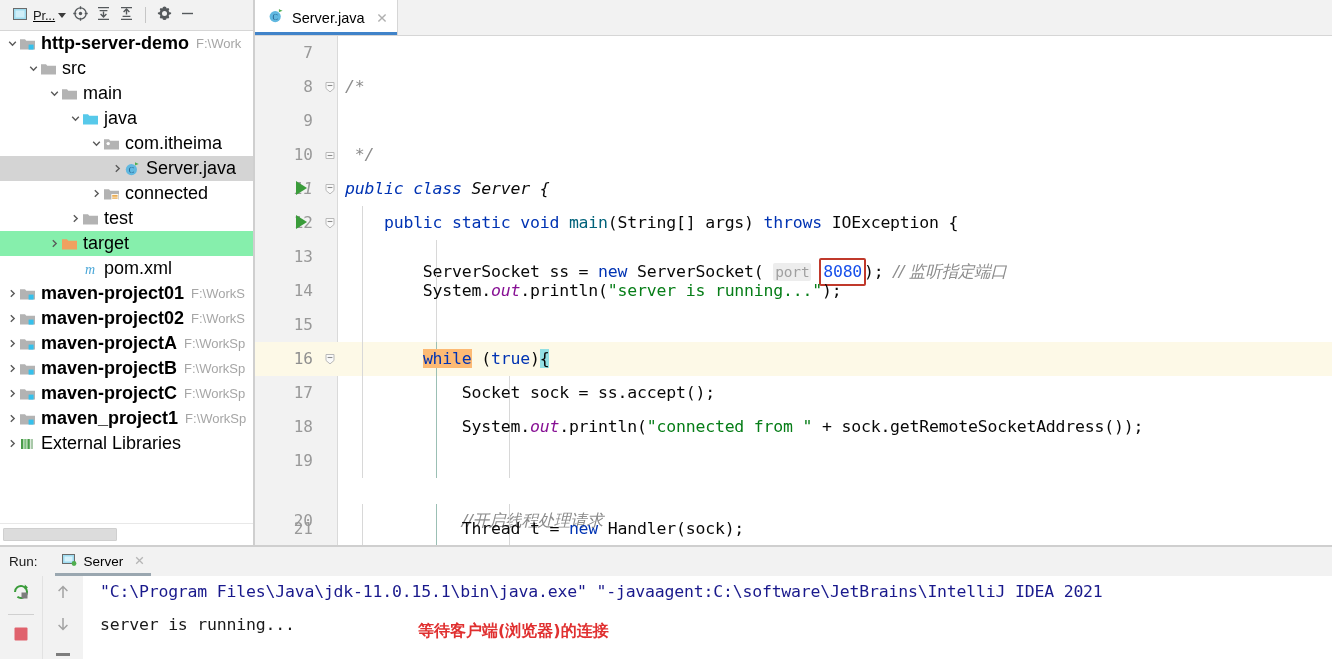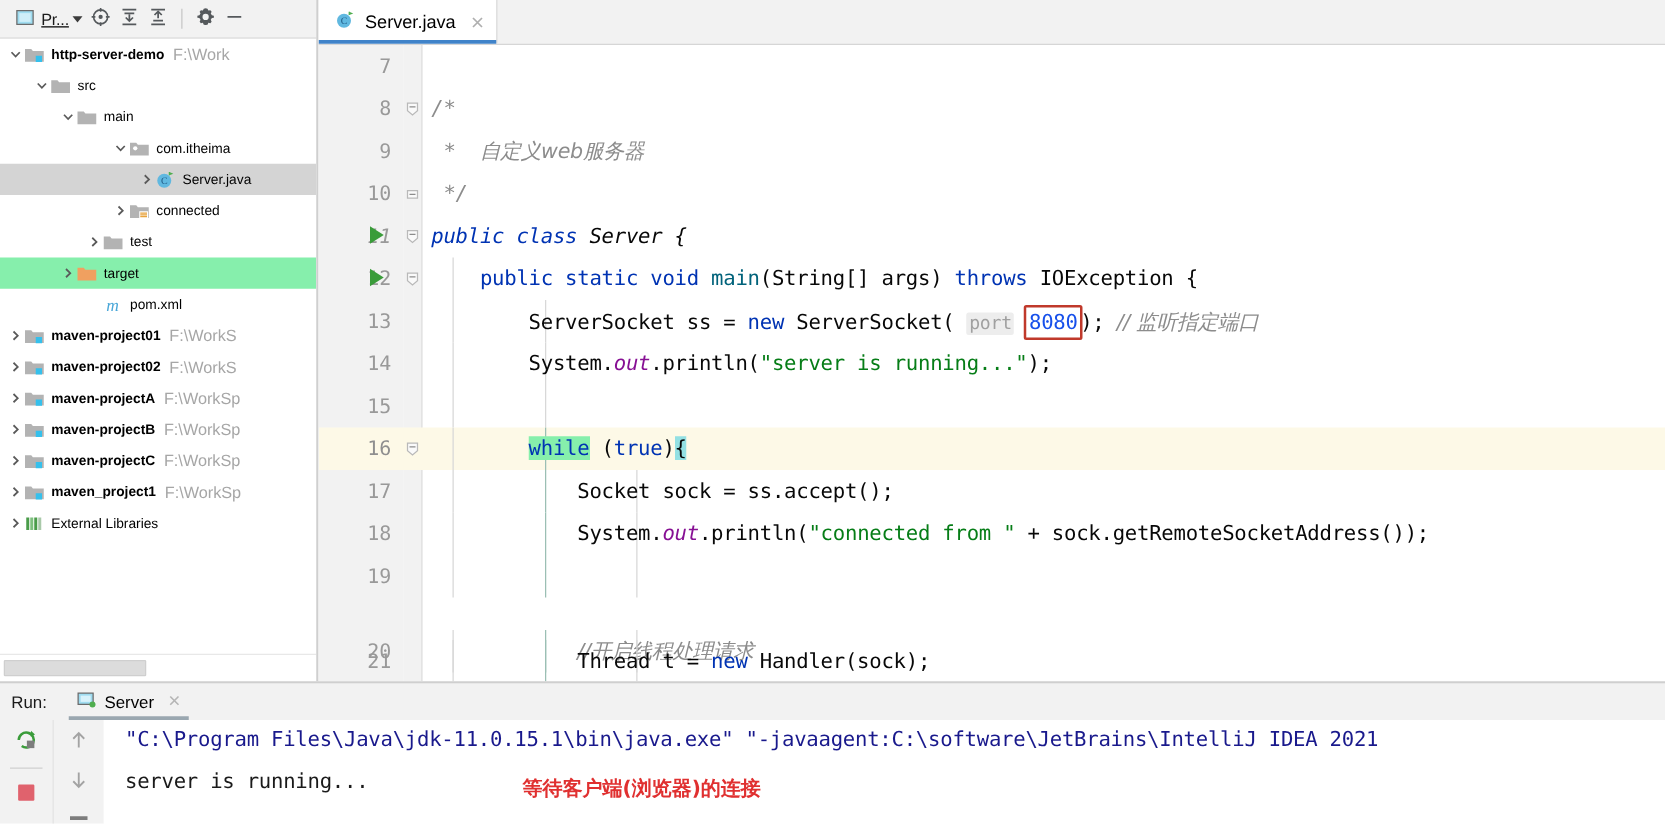--- a/index.html
+++ b/index.html
@@ -29,21 +29,21 @@
   .row{
     position:relative;height:25px;display:flex;align-items:center;
     white-space:nowrap;font-size:13.5px;color:#000;cursor:default;
   }
   .row.sel{background:#d4d4d4;}
   .row.hl{background:#86efac;}
   .arrow{width:13px;height:13px;flex:0 0 13px;display:flex;align-items:center;justify-content:center;}
   .arrow svg{display:block;}
   .spacer{flex:0 0 13px;}
   .node-ico{width:17px;height:16px;flex:0 0 17px;margin-right:5px;display:flex;align-items:center;justify-content:center;}
-  .label{font-size:11px;}
+  .label{font-size:18px;}
   .label.b{font-weight:bold;}
   .path{color:#a6a6a6;font-size:13px;margin-left:7px;font-weight:normal;}
 
   .hscroll-track{position:absolute;left:0;top:523px;width:253px;height:22px;background:#fff;border-top:1px solid #e8e8e8;}
   .hscroll-thumb{position:absolute;left:3px;top:4px;width:112px;height:11px;background:#dcdcdc;border:1px solid #cfcfcf;border-radius:1px;}
   .vsplit{position:absolute;left:253px;top:0;width:2px;height:545px;background:#cfcfcf;}
 
   
   .editor-area{position:absolute;left:255px;top:0;right:0;height:545px;background:#fff;}
   .tabbar{height:35px;background:#f2f2f2;position:relative;border-bottom:1px solid #d6d6d6;}
@@ -78,25 +78,25 @@
   .line.caret .lnum{color:#8f8f8f;}
 
   .kw{color:#0033b3;font-weight:normal;}
   .kw2{color:#0033b3;}
   .str{color:#067d17;}
   .num{color:#1750eb;}
   .cmt{color:#8c8c8c;font-style:italic;}
   .fld{color:#871094;font-style:italic;}
   .mth{color:#00627a;}
   .hint{background:#ededed;color:#a0a0a0;font-size:14.5px;border-radius:2px;padding:1px 2px;}
-  .match{background:#86efac;}
+  .match{background:#fdba74;}
   .brace{background:#93e0e3;}
   .redbox{
     display:inline-block;border:2px solid #c0392b;border-radius:2px;
-    padding:0 2px;margin:4px -2px;line-height:24px;
+    padding:0 2px;margin:18px -2px;line-height:24px;
   }
 
   
   .hsplit{position:absolute;left:0;top:545px;width:1332px;height:2px;background:#cfcfcf;}
   .run-panel{position:absolute;left:0;top:547px;width:1332px;height:112px;background:#fff;}
   .run-head{height:29px;background:#f2f2f2;display:flex;align-items:center;position:relative;}
   .run-label{font-size:13.5px;color:#1a1a1a;margin-left:9px;}
   .run-tab{position:relative;display:flex;align-items:center;height:29px;margin-left:17px;padding:0 6px;}
   .run-tab-underline{position:absolute;left:0;bottom:0;height:3px;width:100%;background:#9aa7b0;}
   .run-tab-name{font-size:13.5px;margin-left:7px;}
@@ -218,20 +218,34 @@
             </svg>
           </span>
           <span class="node-ico">
             <svg width="17" height="16" viewBox="0 0 17 16">
               <path d="M1 3.2h5l1.3 1.6H16v8.6H1z" fill="#b3b3b3"></path>
             </svg>
           </span>
           <span class="label">main</span>
         </div>
         <div class="row">
+          <span style="flex:0 0 69px"></span>
+          <span class="arrow">
+            <svg width="11" height="11" viewBox="0 0 11 11">
+              <path d="M2.2 3.8L5.5 7.2 8.8 3.8" fill="none" stroke="#5a5a5a" stroke-width="1.4"></path>
+            </svg>
+          </span>
+          <span class="node-ico">
+            <svg width="17" height="16" viewBox="0 0 17 16">
+              <path d="M1 3.2h5l1.3 1.6H16v8.6H1z" fill="#57c9ea"></path>
+            </svg>
+          </span>
+          <span class="label">java</span>
+        </div>
+        <div class="row">
           <span style="flex:0 0 90px"></span>
           <span class="arrow">
             <svg width="11" height="11" viewBox="0 0 11 11">
               <path d="M2.2 3.8L5.5 7.2 8.8 3.8" fill="none" stroke="#5a5a5a" stroke-width="1.4"></path>
             </svg>
           </span>
           <span class="node-ico">
             <svg width="17" height="16" viewBox="0 0 17 16">
               <path d="M1 3.2h5l1.3 1.6H16v8.6H1z" fill="#b3b3b3"></path>
               <circle cx="5.2" cy="7.6" r="1.7" fill="#fff"></circle>
@@ -464,21 +478,20 @@
           <div class="line" style="top: 34px;">
             <span class="lnum">8</span>
             <span class="fold"><svg width="14" height="17" viewBox="0 0 14 17">
                 <path d="M3 4.5h8v6l-4 3.4L3 10.5z" fill="#fafafa" stroke="#b9b9b9" stroke-width="1"></path>
                 <path d="M4.6 7.5h4.8" stroke="#8c8c8c" stroke-width="1.1"></path>
               </svg></span>
             <span class="code"><span class="cmt">/*</span></span>
           </div>
           <div class="line" style="top: 68px;">
             <span class="lnum">9</span>
-            <span class="code"><span class="cmt"> *  <span class="zh-i">自定义web服务器</span></span></span>
           </div>
           <div class="line" style="top: 102px;">
             <span class="lnum">10</span>
             <span class="fold"><svg width="14" height="17" viewBox="0 0 14 17">
                 <path d="M3 12.5V6.5h8v6z" fill="#fafafa" stroke="#b9b9b9" stroke-width="1"></path>
                 <path d="M4.6 9.5h4.8" stroke="#8c8c8c" stroke-width="1.1"></path>
               </svg></span>
             <span class="code"><span class="cmt"> */</span></span>
           </div>
           <div class="line" style="top: 136px; font-style: italic;">

